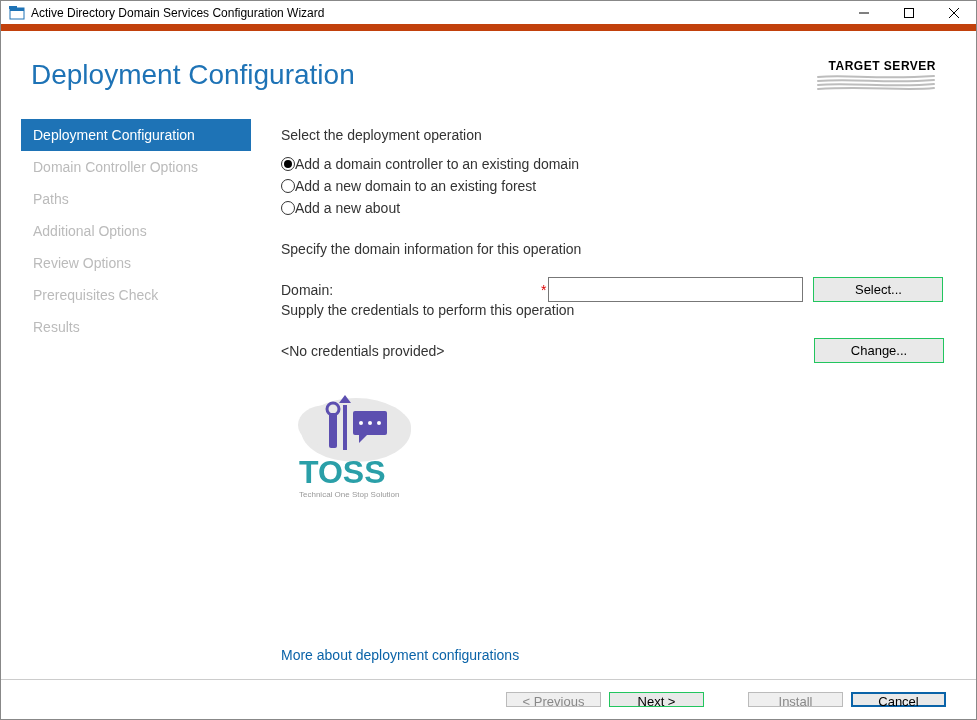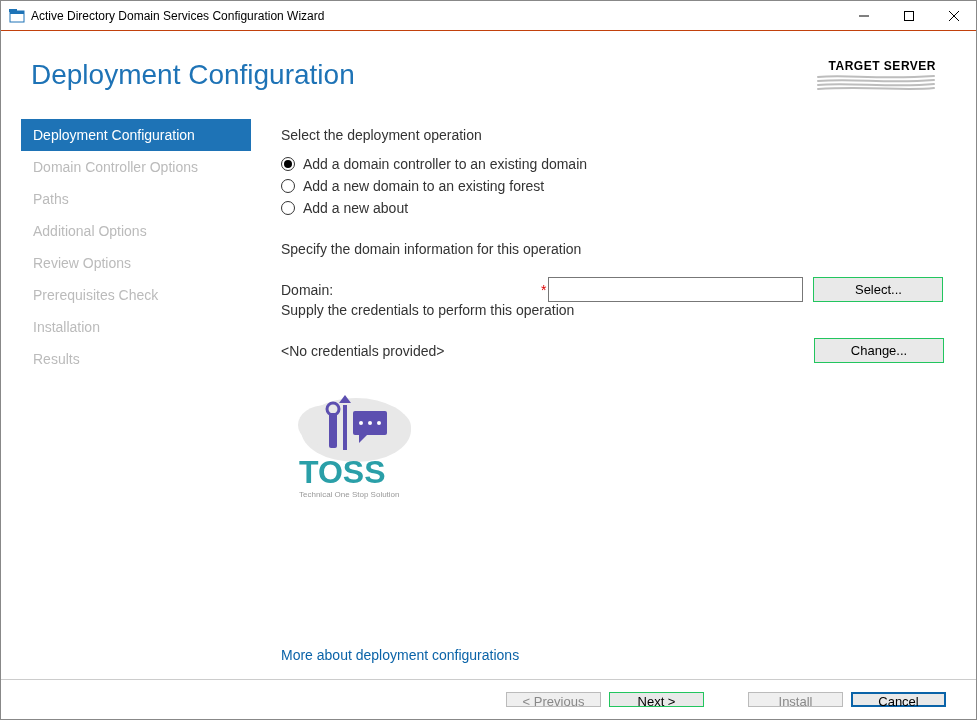--- a/index.html
+++ b/index.html
@@ -1,20 +1,20 @@
 <!DOCTYPE html>
 <html><head>
 <meta charset="utf-8">
 <style>
   * { box-sizing: border-box; font-family: "Segoe UI", Arial, sans-serif; }
   body { margin: 0; background: #fff; }
   .window { width: 977px; height: 720px; border: 1px solid #888; display: flex; flex-direction: column; background: #fff; }
 
   
-  .titlebar { height: 30px; display: flex; align-items: center; padding: 0 0 0 8px; border-bottom: 1px solid #c2410c; }
+  .titlebar { height: 30px; display: flex; align-items: center; padding: 0 0 0 8px; border-bottom: 7px solid #c2410c; }
   .titlebar .app-icon { width: 16px; height: 16px; margin-right: 6px; }
   .titlebar .title { font-size: 12px; color: #000; flex: 1; }
   .titlebar .win-controls { display: flex; }
   .titlebar .win-btn { width: 45px; height: 29px; display: flex; align-items: center; justify-content: center; cursor: pointer; }
 
   
   .header-area { padding: 28px 40px 14px 30px; display: flex; align-items: flex-start; }
   .page-title { font-size: 28px; font-weight: 300; color: #1e73b6; flex: 1; }
   .target { text-align: right; }
   .target-label { font-size: 12px; font-weight: 600; color: #000; letter-spacing: .5px; }
@@ -25,21 +25,21 @@
 
   
   .steps { width: 230px; padding-top: 10px; }
   .step { padding: 8px 12px; font-size: 14px; color: #bbb; line-height: 16px; }
   .step.active { background: #1e73b6; color: #fff; }
 
   
   .content { flex: 1; padding: 18px 2px 4px 30px; display: flex; flex-direction: column; font-size: 14px; color: #333; }
   .section-label { margin-bottom: 10px; }
   .radios { margin-bottom: 22px; }
-  .radio-row { display: flex; align-items: center; gap: 8px; padding: 3px 0; }
+  .radio-row { display: flex; align-items: center; padding: 3px 0; }
   .radio { width: 14px; height: 14px; border: 1px solid #333; border-radius: 50%; display: inline-flex; align-items: center; justify-content: center; }
   .radio.checked::after { content: ""; width: 8px; height: 8px; background: #000; border-radius: 50%; }
 
   .domain-row { display: flex; align-items: center; margin-top: 10px; }
   .domain-row .lbl { width: 260px; }
   .domain-row .req { color: #d00; margin-right: 2px; }
   .domain-row input { width: 255px; height: 25px; border: 1px solid #777; padding: 2px 4px; font-size: 14px; }
   .btn { height: 25px; min-width: 130px; border: 1px solid #22c55e; background: #e9e9e9; font-size: 13px; cursor: pointer; }
 
   .cred-row { display: flex; align-items: center; margin-top: 10px; }
@@ -105,21 +105,20 @@
 
   <div class="body">
 
     <div class="steps">
       <div class="step active">Deployment Configuration</div>
       <div class="step">Domain Controller Options</div>
       <div class="step">Paths</div>
       <div class="step">Additional Options</div>
       <div class="step">Review Options</div>
       <div class="step">Prerequisites Check</div>
-      <div class="step">Installation</div>
       <div class="step">Results</div>
     </div>
 
     <div class="content">
 
       <div class="section-label">Select the deployment operation</div>
 
       <div class="radios">
         <div class="radio-row">
           <span class="radio checked"></span>

